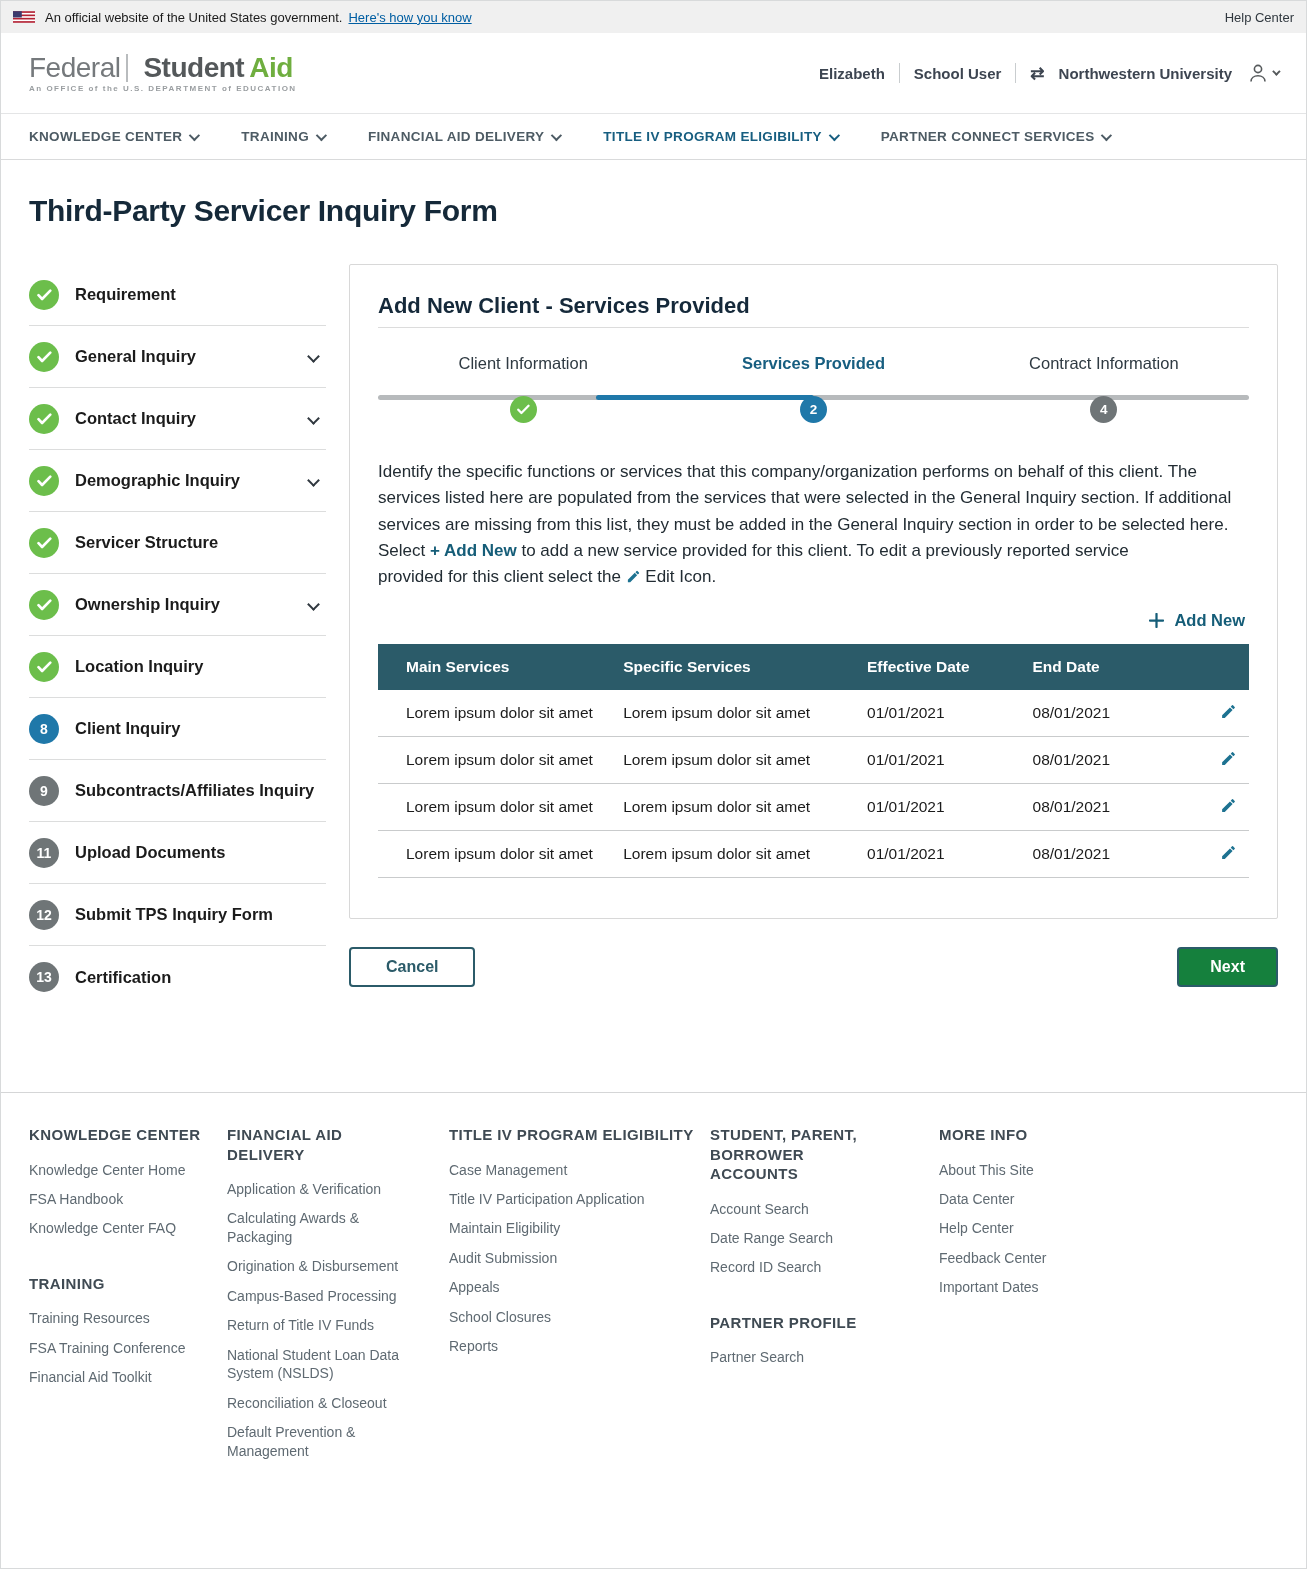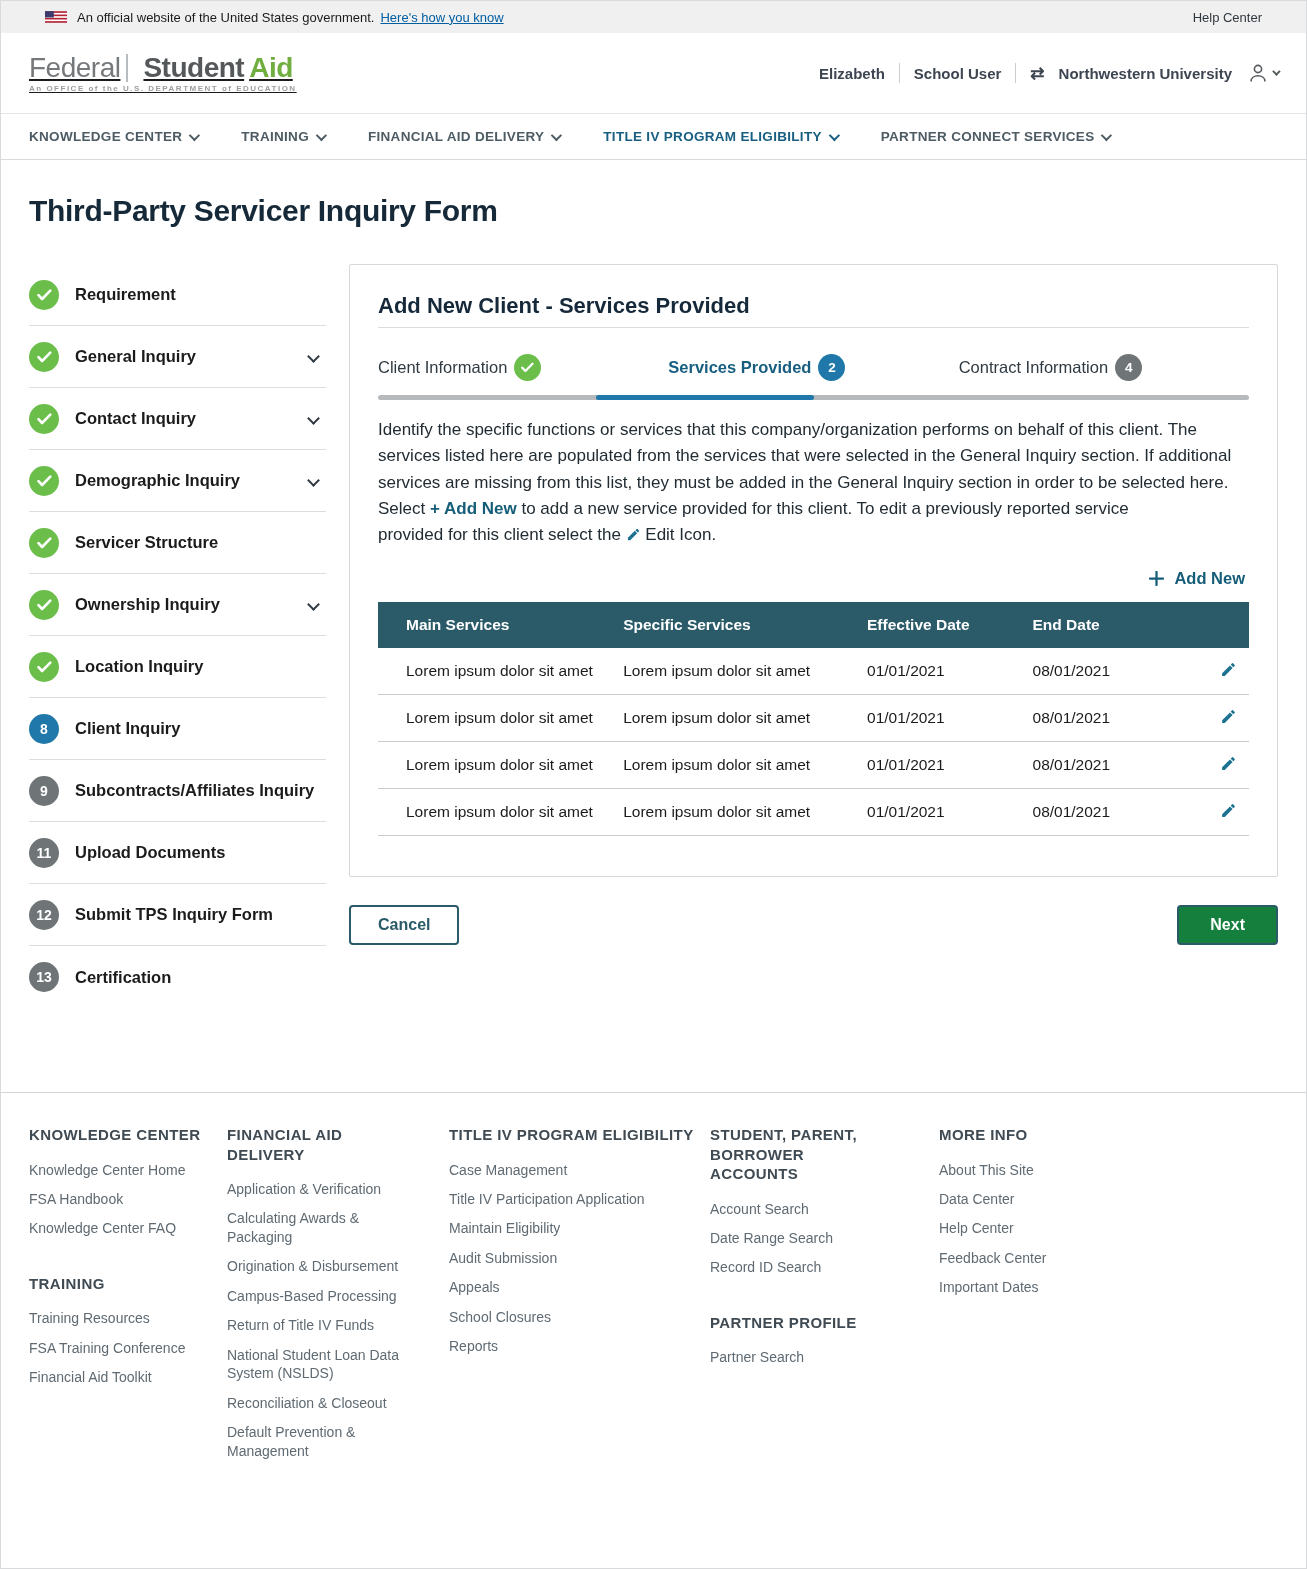--- a/index.html
+++ b/index.html
@@ -2,29 +2,29 @@
 <html><head>
 <meta charset="utf-8">
 <style>
   * { margin:0; padding:0; box-sizing:border-box; }
   html,body { background:#fff; }
   body { font-family:"Liberation Sans", sans-serif; color:#1b1b1b; width:1307px; }
   .page { width:1307px; min-height:1569px; border:1px solid #d8dadb; background:#fff; }
   a { text-decoration:none; }
 
   
-  .gov-banner { height:32px; background:#f0f0f0; display:flex; align-items:center; padding:0 44px; font-size:13px; color:#1b1b1b; }
+  .gov-banner { height:32px; background:#f0f0f0; display:flex; align-items:center; padding:0 12px; font-size:13px; color:#1b1b1b; }
   .gov-banner .flag { margin-right:10px; display:inline-flex; }
   .gov-banner .how { color:#005ea2; text-decoration:underline; margin-left:6px; cursor:pointer; }
   .gov-banner .spacer { flex:1; }
   .gov-banner .help { color:#30383f; cursor:pointer; }
 
   
   .site-header { height:80px; display:flex; align-items:center; padding:0 28px; background:#fff; }
-  .fsa-logo { line-height:1;text-decoration:underline; }
+  .fsa-logo { line-height:1; }
   .fsa-logo .row1 { font-size:28px; letter-spacing:-0.5px; display:flex; align-items:baseline; }
   .fsa-logo .federal { color:#75797c; font-weight:400; }
   .fsa-logo .student { color:#54585a; font-weight:700; padding-left:15px; margin-left:6px; border-left:2px solid #b9bcbe; }
   .fsa-logo .aid { color:#6fae3f; font-weight:700; margin-left:5px; }
   .fsa-logo .tagline { font-size:8px; letter-spacing:1.5px; color:#9a9ea1; margin-top:3px; font-weight:700; }
   .hdr-right { margin-left:auto; display:flex; align-items:center; gap:14px; font-size:15px; font-weight:700; color:#3d4551; }
   .vsep { width:1px; height:20px; background:#c9cdcf; }
   .swap-glyph { font-size:17px; color:#3d4551; }
   .person-wrap { display:flex; align-items:center; gap:2px; cursor:pointer; }
 
@@ -52,21 +52,21 @@
 
   
   .content { flex:1; }
   .card { border:1px solid #d8d8d8; border-radius:2px; background:#fff; padding:28px 28px 40px; }
   .card-title { font-size:22px; font-weight:800; color:#15293a; margin-bottom:8px; }
   .card-divider { border:none; border-top:1px solid #dcdcdc; margin:0 0 26px; }
 
   .stepper { position:relative; display:flex; margin-bottom:36px; }
   .track { position:absolute; left:0; right:0; top:41px; height:5px; background:#b7babc; border-radius:3px; }
   .track-active { position:absolute; left:25%; width:25%; top:41px; height:5px; background:#1f78a9; border-radius:3px; }
-  .step { flex:1; display:flex; flex-direction:row; align-items:center; gap:7px; position:relative; z-index:1; }
+  .step { flex:1; display:flex; flex-direction:column; align-items:center; gap:23px; position:relative; z-index:1; }
   .step-label { font-size:16.5px; color:#2f3a42; }
   .step-label.active { color:#175e80; font-weight:800; }
   .step-circle { width:27px; height:27px; border-radius:50%; display:flex; align-items:center; justify-content:center; color:#fff; font-size:13.5px; font-weight:700; }
   .step-circle.green { background:#6cbe4b; }
   .step-circle.blue { background:#1f78a9; }
   .step-circle.gray { background:#6f7577; }
 
   .intro { font-size:17px; line-height:1.55; color:#222c33; }
   .select-line { font-size:17px; line-height:1.55; color:#222c33; max-width:800px; }
   .addnew-inline { color:#155d78; font-weight:800; cursor:pointer; }
@@ -78,21 +78,21 @@
   table.svc { width:100%; border-collapse:collapse; }
   table.svc th { background:#2b5b69; color:#fff; text-align:left; font-size:15.5px; font-weight:700; padding:14px 10px; }
   table.svc th:first-child { padding-left:28px; }
   table.svc td { font-size:15.5px; color:#1b1b1b; padding:11px 10px; border-bottom:1px solid #c9cbcc; }
   table.svc td:first-child { padding-left:28px; }
   .col-main{width:27%;} .col-spec{width:28%;} .col-eff{width:19%;} .col-end{width:17%;} .col-edit{width:9%;}
   td.edit-cell { text-align:right; padding-right:26px; }
   .edit-btn { background:none; border:none; cursor:pointer; padding:2px; }
 
   .btn-row { display:flex; justify-content:space-between; margin-top:28px; }
-  .btn-cancel { background:#fff; border:2px solid #2b5b69; color:#2b5b69; font-weight:800; font-size:16px; padding:9px 27px; border-radius:4px; cursor:pointer; font-family:inherit; }
+  .btn-cancel { background:#fff; border:2px solid #2b5b69; color:#2b5b69; font-weight:800; font-size:16px; padding:9px 35px; border-radius:4px; cursor:pointer; font-family:inherit; }
   .btn-next { background:#15803d; border:2px solid #2b5b69; color:#fff; font-weight:800; font-size:16px; padding:9px 31px; border-radius:4px; cursor:pointer; font-family:inherit; }
 
   
   .site-footer { border-top:1px solid #d5d6d7; padding:32px 28px 40px; display:flex; }
   .fcol { flex-shrink:0; }
   .fcol-1{width:198px;} .fcol-2{width:222px;} .fcol-3{width:261px;} .fcol-4{width:229px;} .fcol-5{width:300px;}
   .fhead { font-size:15px; font-weight:800; letter-spacing:.4px; color:#3f4a53; margin-bottom:16px; max-width:175px; line-height:1.3; }
   .fgroup + .fgroup { margin-top:36px; }
   .flink { display:block; font-size:14px; color:#5f6a72; margin-bottom:11px; max-width:172px; line-height:1.32; cursor:pointer; }
   .fcol-3 .flink { max-width:220px; }

